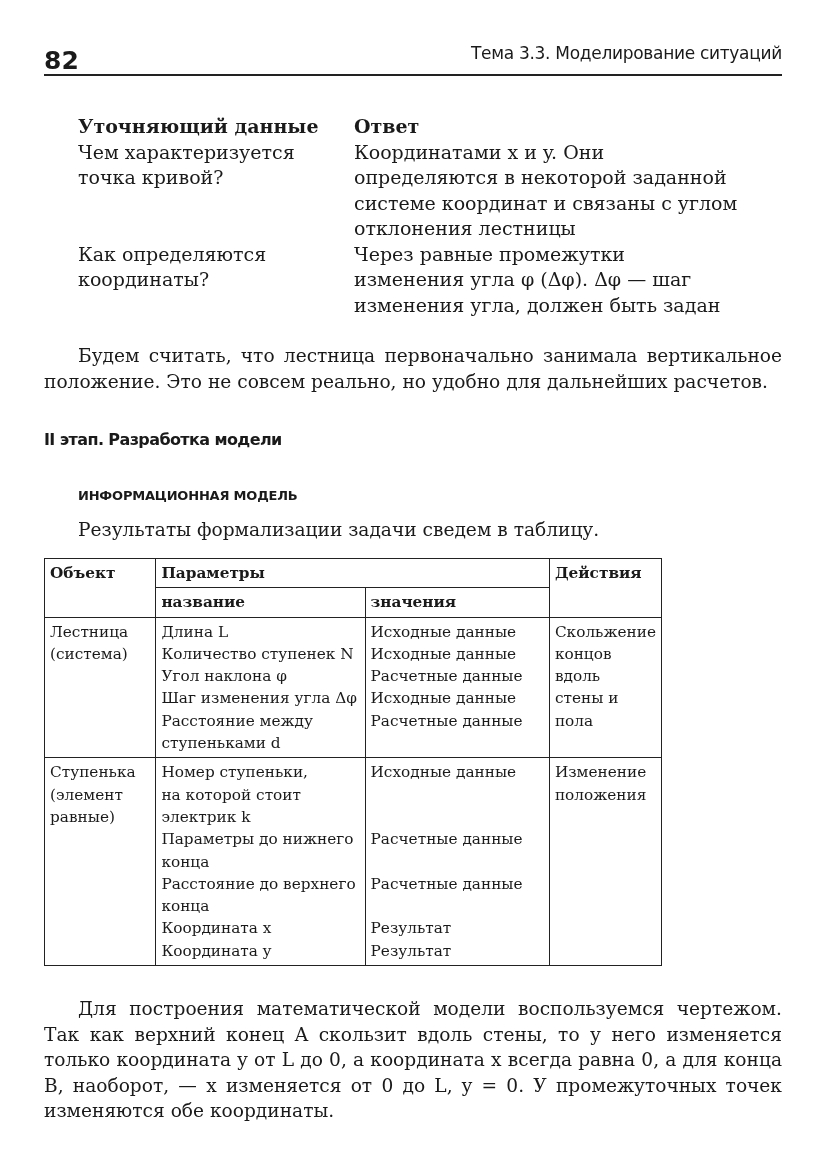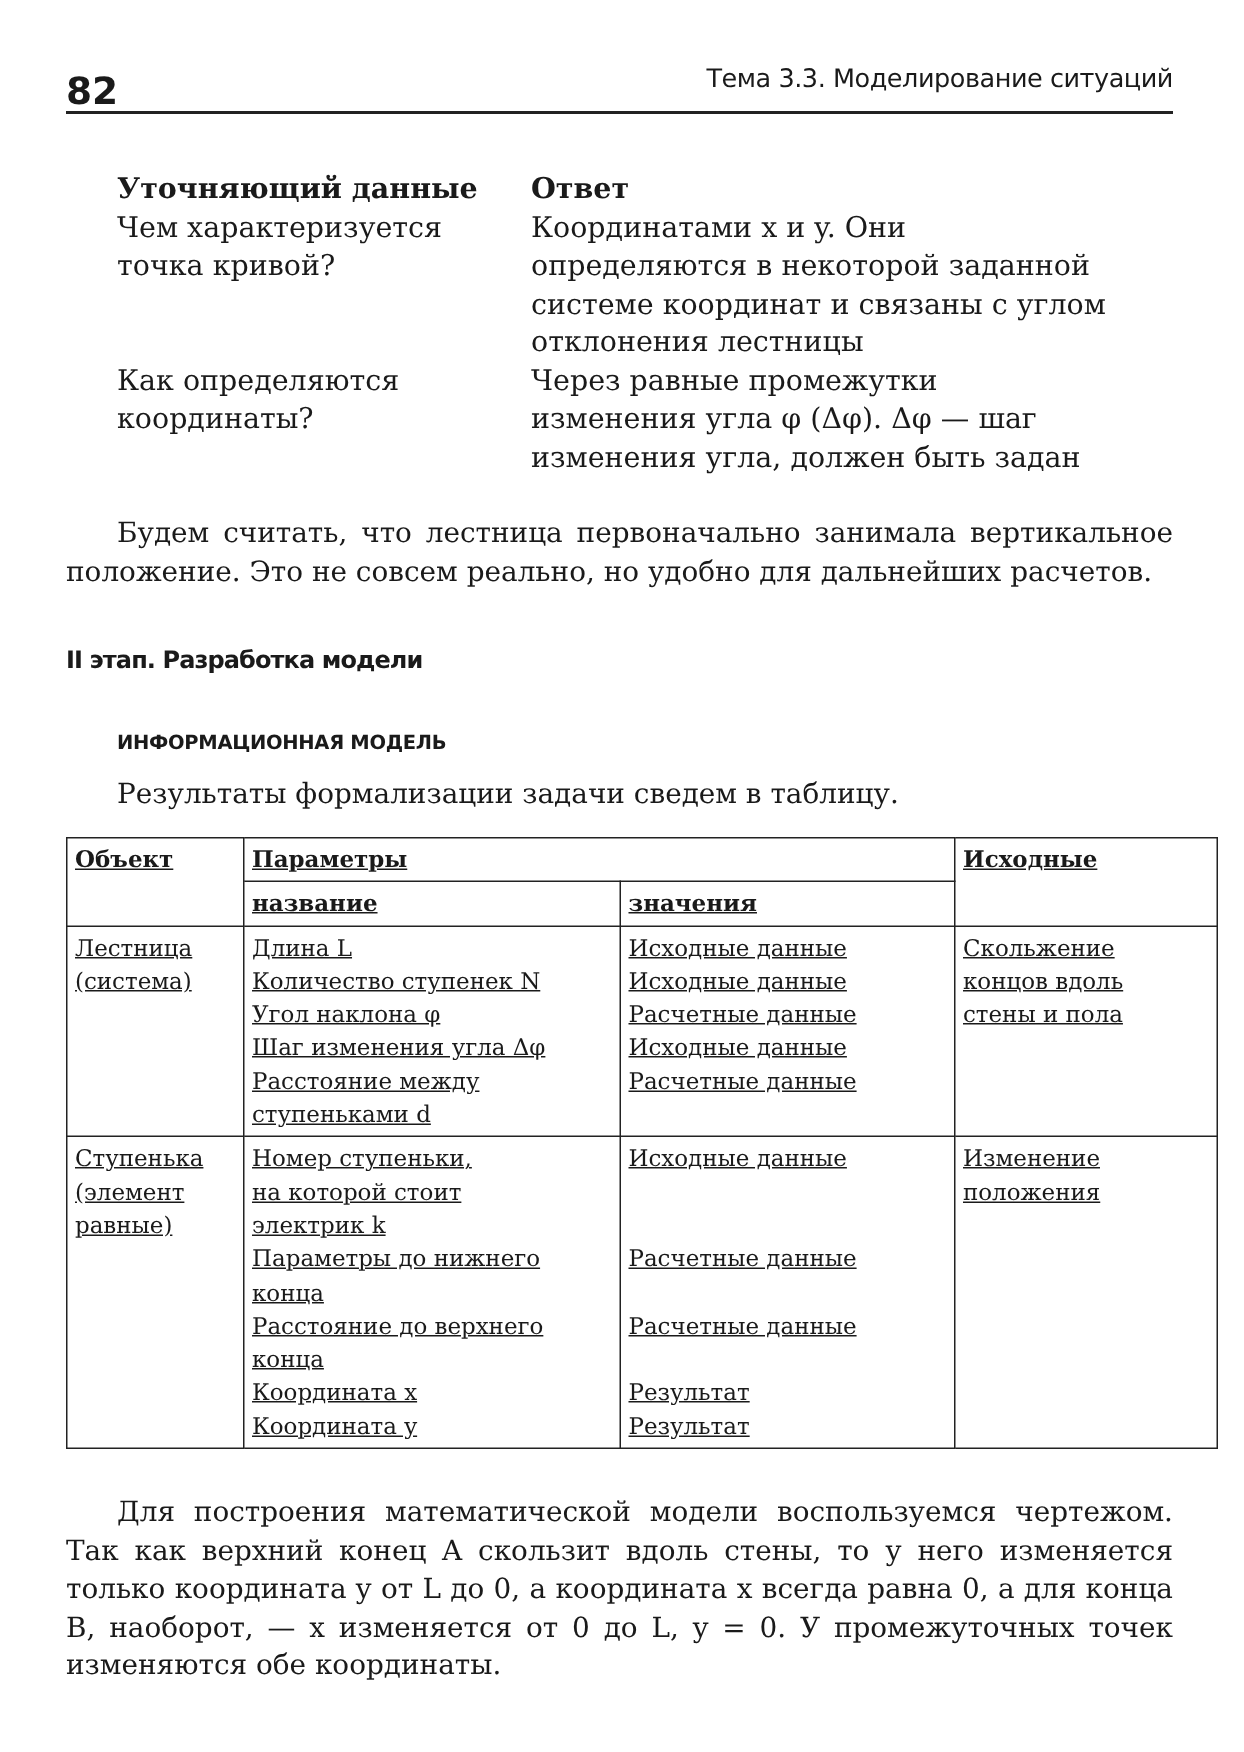--- a/index.html
+++ b/index.html
@@ -15,21 +15,21 @@
   .qa-head { font-weight: bold; }
   .qa-row + .qa-row { margin-top: 0; }
 
   .para { position: absolute; left: 44px; width: 738px; font-size: 18.6px; line-height: 25.5px; text-align: justify; }
   .para .indent { display: inline-block; width: 34px; }
   .para1 { top: 343px; }
   .stage { position: absolute; left: 44px; top: 430px; font-family: "DejaVu Sans", sans-serif; font-weight: bold; font-size: 16px; letter-spacing: -0.6px; }
   .subhead { position: absolute; left: 78px; top: 488px; font-family: "DejaVu Sans", sans-serif; font-weight: bold; font-size: 13px; letter-spacing: -0.2px; }
   .intro { position: absolute; left: 78px; top: 519px; font-size: 18.6px; }
 
-  table.model { position: absolute; left: 44px; top: 558px; width: 768px; border-collapse: collapse; font-size: 15.3px; line-height: 22.3px; text-decoration: underline; }
+  table.model { position: absolute; left: 44px; top: 558px; width: 618px; border-collapse: collapse; font-size: 15.3px; line-height: 22.3px; }
   table.model th, table.model td { border: 1.5px solid #222; vertical-align: top; padding: 3px 5px; text-align: left; }
   table.model th { font-weight: bold; }
   .c1 { width: 107px; }
   .c2 { width: 240px; }
   .c3 { width: 212px; }
   .c4 { }
   th.params { text-align: center; border-bottom: 2px solid #222; }
   th.obj, th.act { vertical-align: middle; }
   .line { display: block; }
   .gap { display: block; height: 22.3px; }
@@ -78,21 +78,21 @@
 
 <div class="stage">II этап. Разработка модели</div>
 <div class="subhead">ИНФОРМАЦИОННАЯ МОДЕЛЬ</div>
 <div class="intro">Результаты формализации задачи сведем в таблицу.</div>
 
 <table class="model">
   <thead>
     <tr>
       <th class="c1 obj" rowspan="2">Объект</th>
       <th class="params" colspan="2">Параметры</th>
-      <th class="c4 act" rowspan="2">Исходные</th>
+      <th class="c4 act" rowspan="2">Действия</th>
     </tr>
     <tr>
       <th class="c2">название</th>
       <th class="c3">значения</th>
     </tr>
   </thead>
   <tbody>
     <tr>
       <td>
         <span class="line">Лестница</span>

